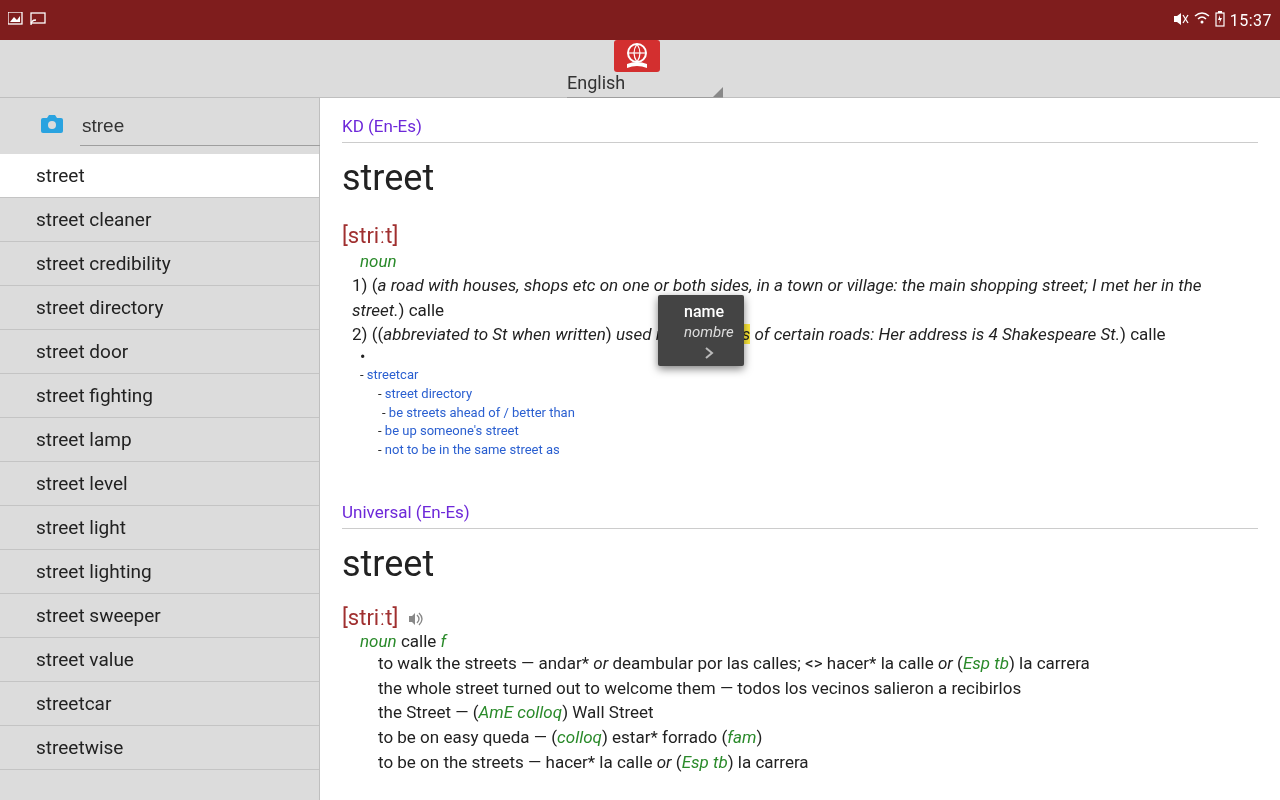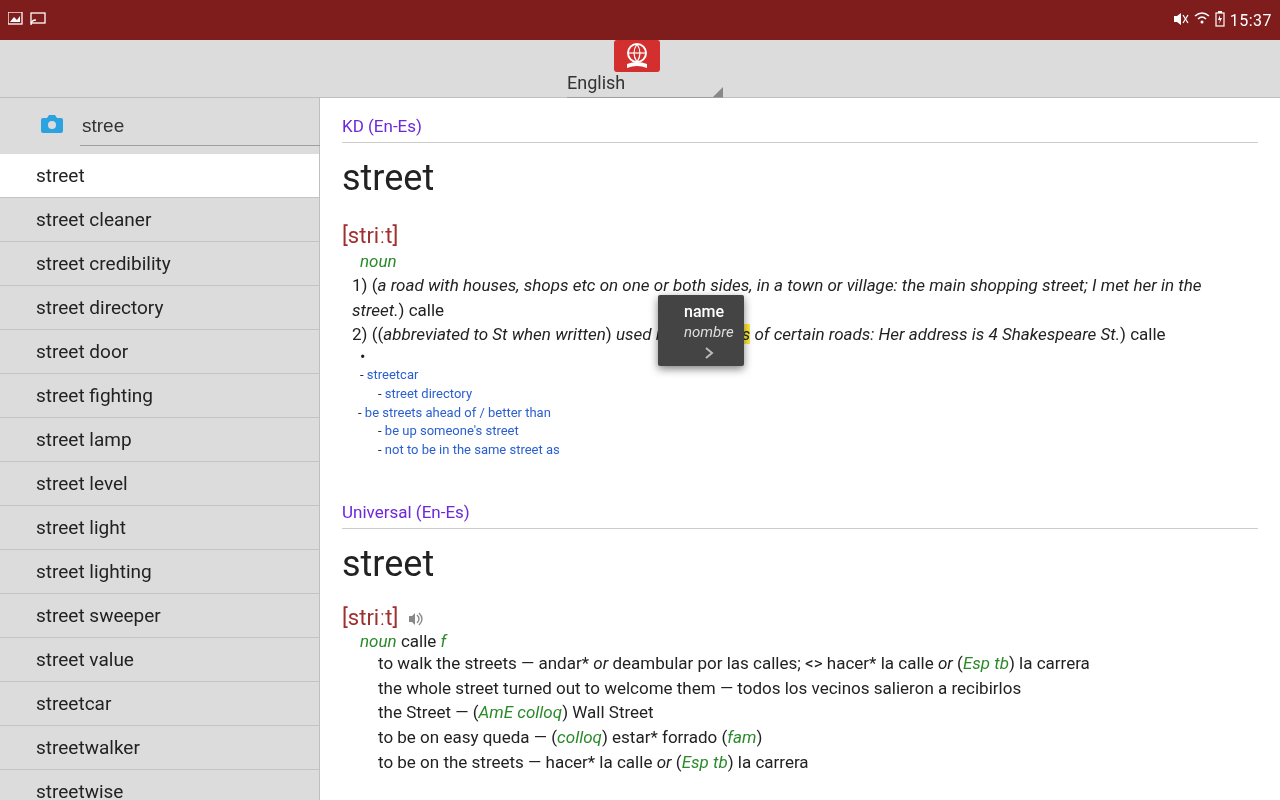--- a/index.html
+++ b/index.html
@@ -162,37 +162,36 @@
         <div class="suggestion-item">street directory</div>
         <div class="suggestion-item">street door</div>
         <div class="suggestion-item">street fighting</div>
         <div class="suggestion-item">street lamp</div>
         <div class="suggestion-item">street level</div>
         <div class="suggestion-item">street light</div>
         <div class="suggestion-item">street lighting</div>
         <div class="suggestion-item">street sweeper</div>
         <div class="suggestion-item">street value</div>
         <div class="suggestion-item">streetcar</div>
-        <div class="suggestion-item">streetwalker</div>
         <div class="suggestion-item">streetwise</div>
       </div>
   </div>
 
   <div class="main-panel">
     <div class="dict-source">KD (En-Es)</div>
     <hr class="hr">
     <div class="headword">street</div>
     <div class="phonetic">[striːt]</div>
     <div class="pos">noun</div>
     <div class="sense-line"><span>1) (</span><span class="italic">a road with houses, shops etc on one or both sides, in a town or village: the main shopping street; I met her in the street.</span><span>) calle</span></div>
     <div class="sense-line"><span>2) ((</span><span class="italic">abbreviated to St when written</span><span>) </span><span class="italic">used in the </span><span class="highlight">names</span><span class="italic"> of certain roads: Her address is 4 Shakespeare St.</span><span>) calle</span></div>
     <div class="bullet">•</div>
     <div class="sublist">- <span class="link">streetcar</span></div>
     <div class="sublist" style="margin-left:36px">- <span class="link2">street directory</span></div>
-    <div class="sublist" style="margin-left:16px">- <span class="link2">be streets ahead of / better than</span></div>
+    <div class="sublist" style="margin-left:40px">- <span class="link2">be streets ahead of / better than</span></div>
     <div class="sublist" style="margin-left:36px">- <span class="link2">be up someone's street</span></div>
     <div class="sublist" style="margin-left:36px">- <span class="link2">not to be in the same street as</span></div>
 
     <div class="section2">
       <div class="dict-source">Universal (En-Es)</div>
       <hr class="hr">
       <div class="headword2">street</div>
       <div>
         <span class="phonetic">[striːt]</span>
         <span class="speaker-icon">

